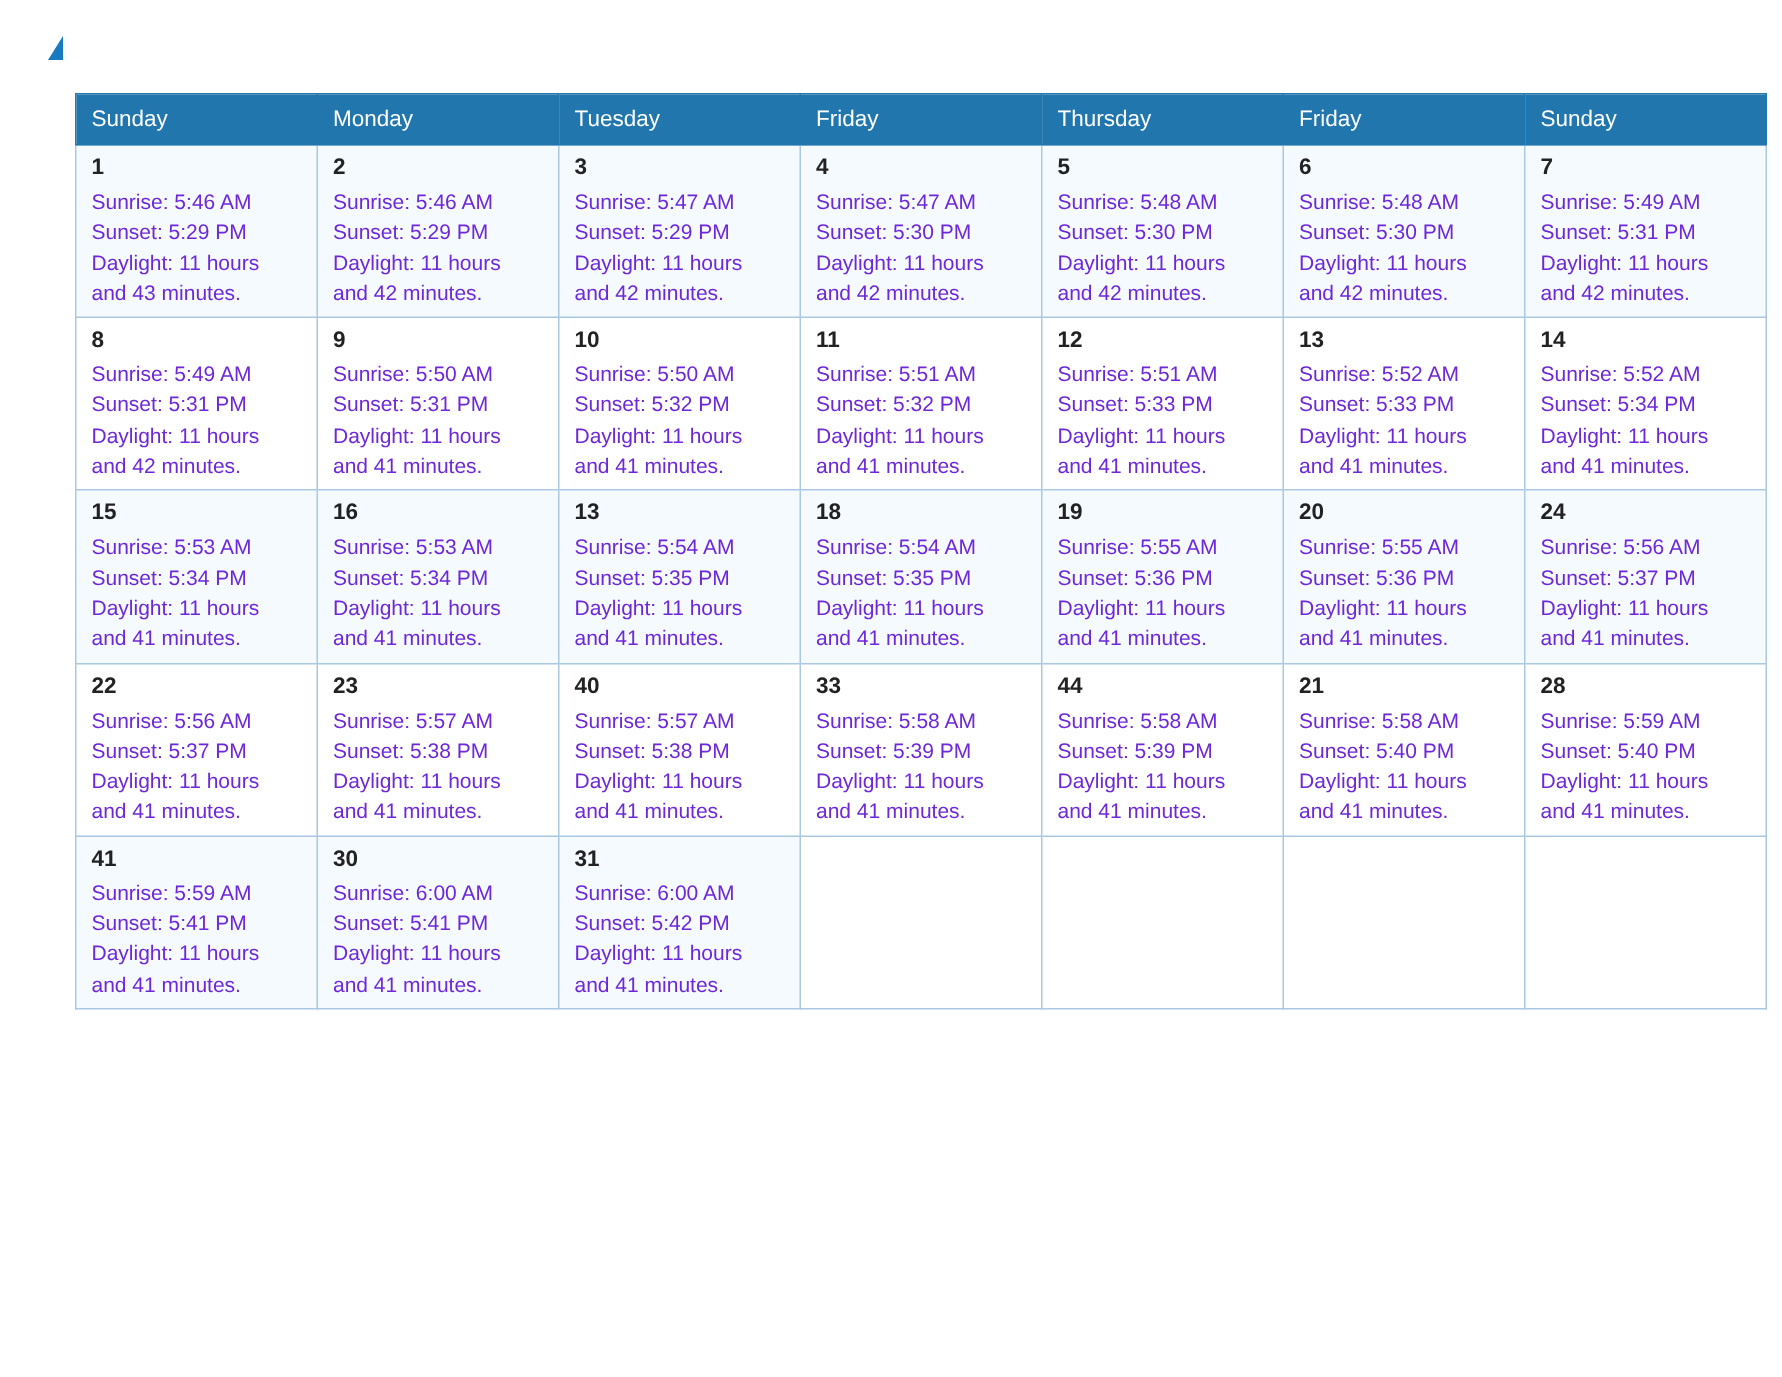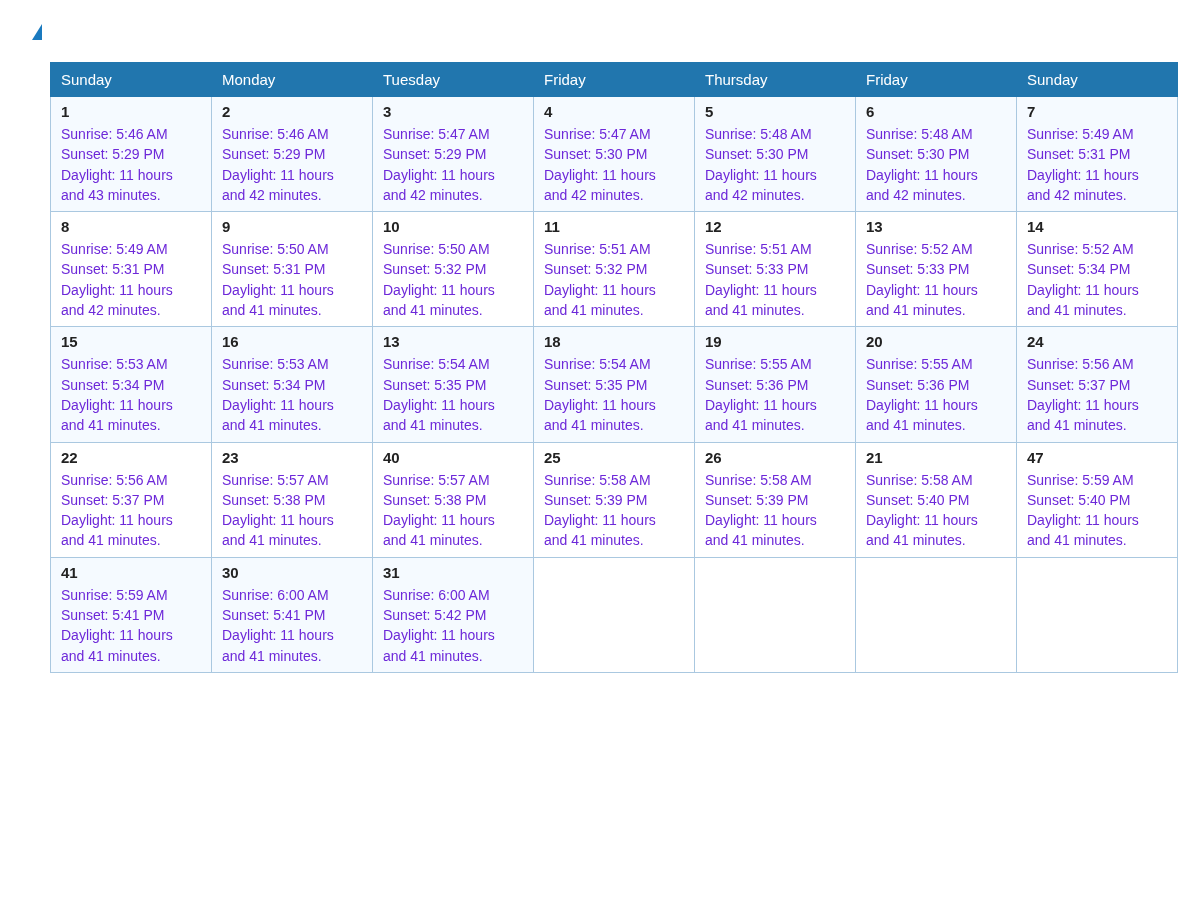--- a/index.html
+++ b/index.html
@@ -306,42 +306,42 @@
 and 41 minutes.</div>
         </td>
         <td>
           <span class="day-num">40</span>
           <div class="day-info" style="white-space: pre-line;">Sunrise: 5:57 AM
 Sunset: 5:38 PM
 Daylight: 11 hours
 and 41 minutes.</div>
         </td>
         <td>
-          <span class="day-num">25</span>
+          <span class="day-num">33</span>
           <div class="day-info" style="white-space: pre-line;">Sunrise: 5:58 AM
 Sunset: 5:39 PM
 Daylight: 11 hours
 and 41 minutes.</div>
         </td>
         <td>
-          <span class="day-num">26</span>
+          <span class="day-num">44</span>
           <div class="day-info" style="white-space: pre-line;">Sunrise: 5:58 AM
 Sunset: 5:39 PM
 Daylight: 11 hours
 and 41 minutes.</div>
         </td>
         <td>
           <span class="day-num">21</span>
           <div class="day-info" style="white-space: pre-line;">Sunrise: 5:58 AM
 Sunset: 5:40 PM
 Daylight: 11 hours
 and 41 minutes.</div>
         </td>
         <td>
-          <span class="day-num">47</span>
+          <span class="day-num">28</span>
           <div class="day-info" style="white-space: pre-line;">Sunrise: 5:59 AM
 Sunset: 5:40 PM
 Daylight: 11 hours
 and 41 minutes.</div>
         </td>
       </tr>
       <tr>
         <td>
           <span class="day-num">41</span>
           <div class="day-info" style="white-space: pre-line;">Sunrise: 5:59 AM

